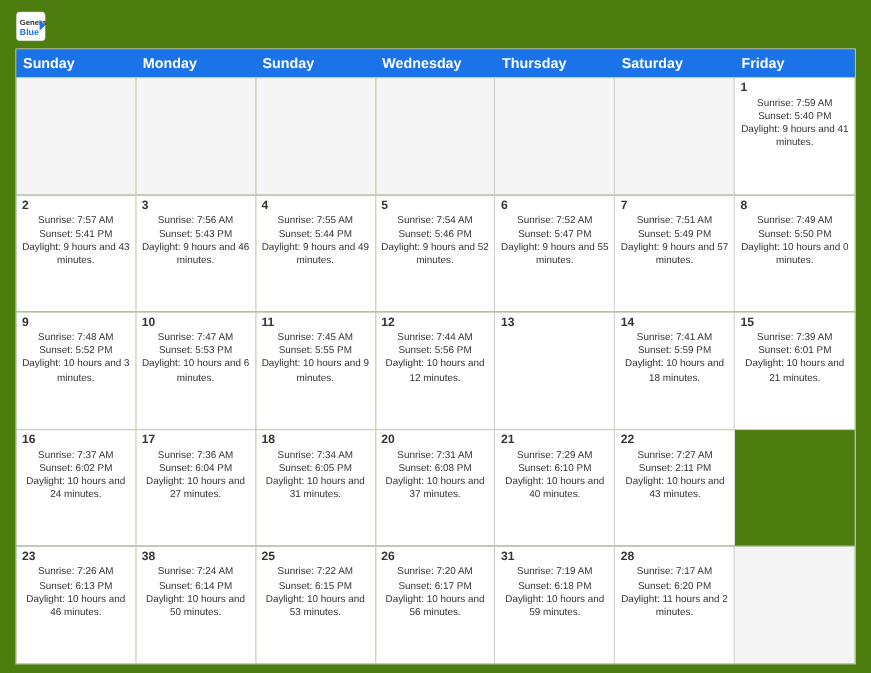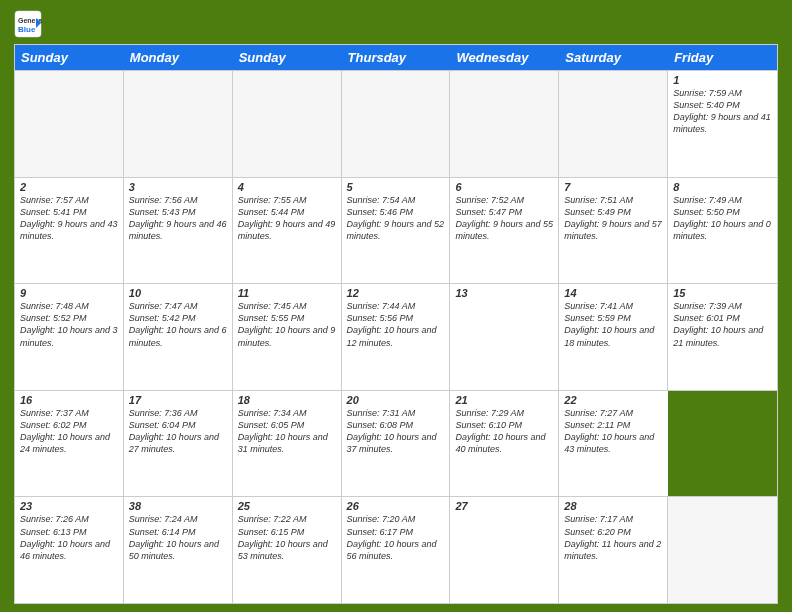--- a/index.html
+++ b/index.html
@@ -45,21 +45,20 @@
     .location {
       font-size: 15px;
       color: #555;
       margin-top: 2px;
     }
     .calendar {
       flex: 1;
       display: flex;
       flex-direction: column;
       border: 1px solid #ccc;
-      font-style: italic;
     }
     .cal-header {
       display: grid;
       grid-template-columns: repeat(7, 1fr);
       background: #1a73e8;
     }
     .cal-header-cell {
       color: #fff;
       font-size: 13px;
       font-weight: bold;
@@ -94,20 +93,21 @@
     .cal-cell .day-num {
       font-size: 11px;
       font-weight: bold;
       display: block;
       margin-bottom: 1px;
     }
     .cal-cell .info {
       font-size: 9px;
       color: #333;
       line-height: 1.35;
+      text-align: center;
     }
   </style>
 </head>
 <body>
 
 <div class="page">
   <div class="header">
     <div class="logo">
       <svg class="logo-icon" viewBox="0 0 28 28">
         <rect x="1" y="1" width="26" height="26" rx="3" fill="#fff" stroke="#ddd" stroke-width="0.5"></rect>
@@ -120,22 +120,22 @@
       <div class="month-title"></div>
       <div class="location"></div>
     </div>
   </div>
 
   <div class="calendar">
     <div class="cal-header">
     <div class="cal-header-cell">Sunday</div>
         <div class="cal-header-cell">Monday</div>
         <div class="cal-header-cell">Sunday</div>
+        <div class="cal-header-cell">Wednesday</div>
         <div class="cal-header-cell">Thursday</div>
-        <div class="cal-header-cell">Wednesday</div>
         <div class="cal-header-cell">Saturday</div>
         <div class="cal-header-cell">Friday</div>
       </div>
     <div class="cal-body">
     <div class="cal-row">
           <div class="cal-cell empty"></div>
           <div class="cal-cell empty"></div>
           <div class="cal-cell empty"></div>
           <div class="cal-cell empty"></div>
           <div class="cal-cell empty"></div>
@@ -194,21 +194,21 @@
         <div class="cal-row">
           <div class="cal-cell">
             <span class="day-num">9</span>
             <div class="info">Sunrise: 7:48 AM
 Sunset: 5:52 PM
 Daylight: 10 hours and 3 minutes.</div>
           </div>
           <div class="cal-cell">
             <span class="day-num">10</span>
             <div class="info">Sunrise: 7:47 AM
-Sunset: 5:42 PM
+Sunset: 5:53 PM
 Daylight: 10 hours and 6 minutes.</div>
           </div>
           <div class="cal-cell">
             <span class="day-num">11</span>
             <div class="info">Sunrise: 7:45 AM
 Sunset: 5:55 PM
 Daylight: 10 hours and 9 minutes.</div>
           </div>
           <div class="cal-cell">
             <span class="day-num">12</span>
@@ -289,21 +289,24 @@
 Sunset: 6:15 PM
 Daylight: 10 hours and 53 minutes.</div>
           </div>
           <div class="cal-cell">
             <span class="day-num">26</span>
             <div class="info">Sunrise: 7:20 AM
 Sunset: 6:17 PM
 Daylight: 10 hours and 56 minutes.</div>
           </div>
           <div class="cal-cell">
-            <span class="day-num">27</span>
+            <span class="day-num">31</span>
+            <div class="info">Sunrise: 7:19 AM
+Sunset: 6:18 PM
+Daylight: 10 hours and 59 minutes.</div>
           </div>
           <div class="cal-cell">
             <span class="day-num">28</span>
             <div class="info">Sunrise: 7:17 AM
 Sunset: 6:20 PM
 Daylight: 11 hours and 2 minutes.</div>
           </div>
           <div class="cal-cell empty"></div>
         </div>
       </div>

